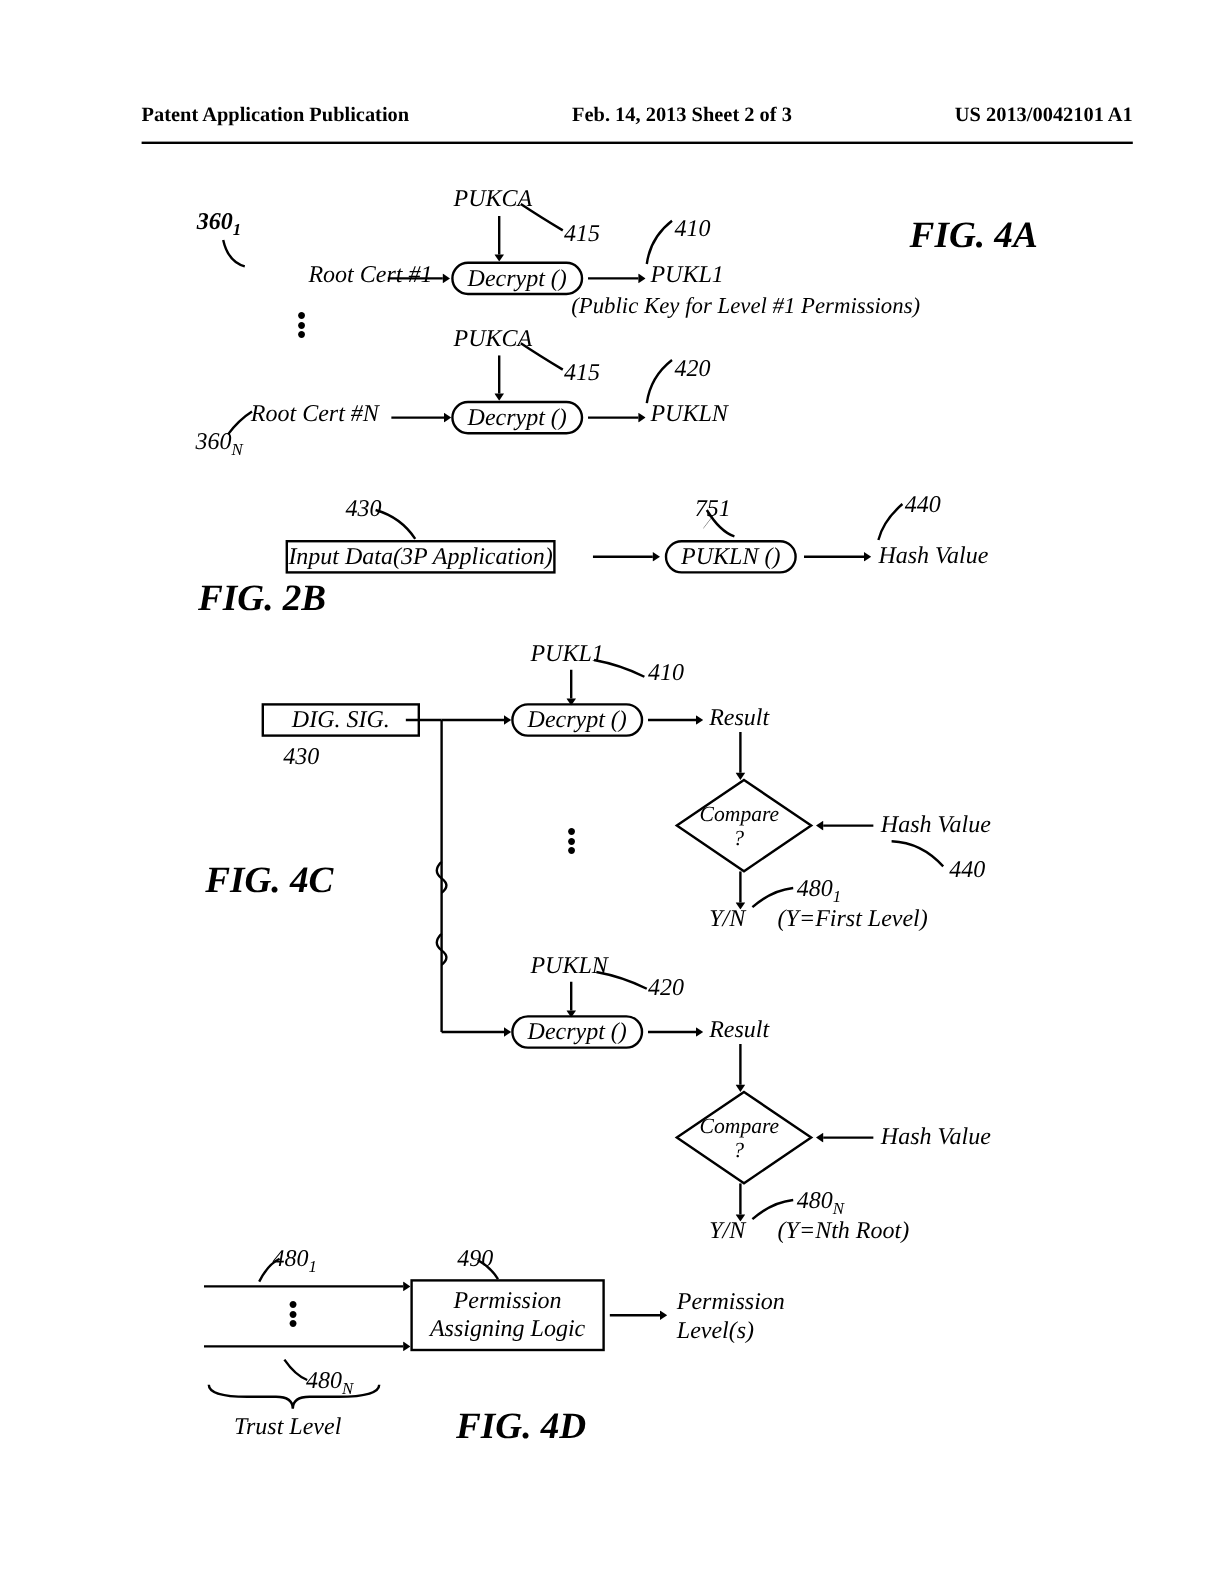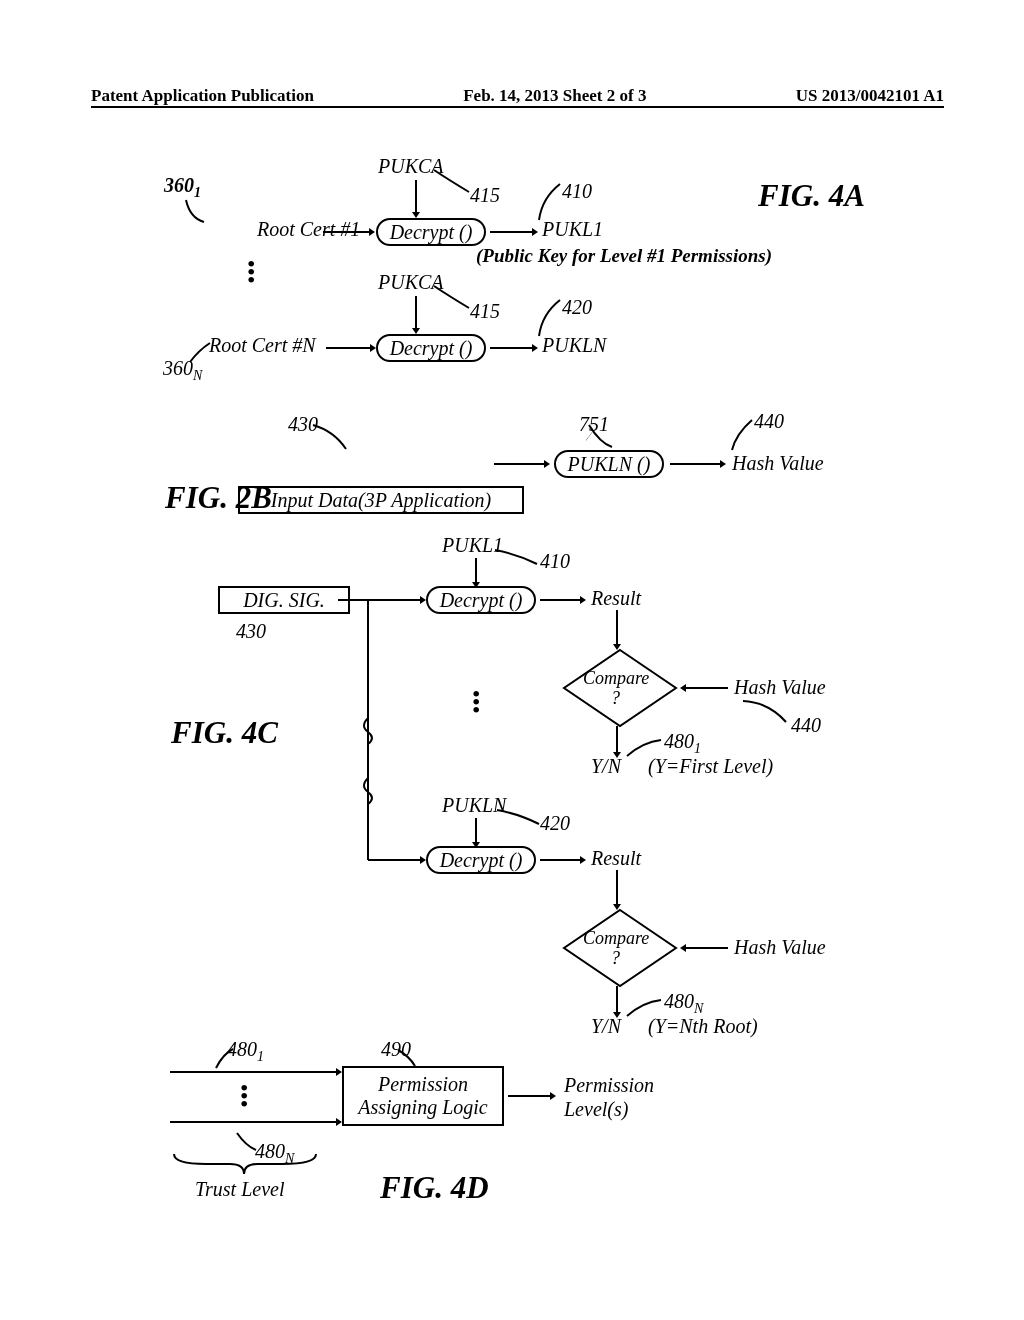--- a/index.html
+++ b/index.html
@@ -6,24 +6,24 @@
   body {
     width: 1024px;
     height: 1320px;
     background: #fff;
     font-family: "Times New Roman", serif;
     position: relative;
   }
   .header {
     position: absolute;
     top: 86px;
-    left: 91px;
+    left: 118px;
     right: 80px;
     border-bottom: 2px solid #000;
-    padding-bottom: 0;
+    padding-bottom: 12px;
     display: flex;
     justify-content: space-between;
     font-weight: bold;
     font-size: 17px;
   }
   .canvas {
     position: absolute;
     top: 150px;
     left: 0;
     width: 1024px;
@@ -119,21 +119,21 @@
   <svg class="arrow" style="left:490px; top:78px;" width="48" height="8">
     <line x1="0" y1="4" x2="42" y2="4" stroke="#000" stroke-width="2"></line>
     <polygon points="42,0 48,4 42,8" fill="#000"></polygon>
   </svg>
 
   <div class="txt" style="left:542px; top:68px;">PUKL1</div>
   <svg class="arrow" style="left:534px; top:30px;" width="32" height="44">
     <path d="M26,4 Q8,18 5,40" stroke="#000" stroke-width="2" fill="none"></path>
   </svg>
   <div class="txt" style="left:562px; top:30px;">410</div>
-  <div class="txt" style="left:476px; top:95px; font-size:19px;font-weight:bold;">(Public Key for Level #1 Permissions)</div>
+  <div class="txt" style="left:476px; top:95px; font-size:19px;">(Public Key for Level #1 Permissions)</div>
 
   <div class="vdots" style="left:247px; top:110px;">•<br>•<br>•</div>
 
   <div class="txt" style="left:209px; top:184px;">Root Cert #N</div>
   <svg class="arrow" style="left:187px; top:190px;" width="26" height="26">
     <path d="M3,22 Q12,10 23,3" stroke="#000" stroke-width="2" fill="none"></path>
   </svg>
   <div class="txt" style="left:163px; top:207px;">
     <span>360</span><span class="sub">N</span>
   </div>
@@ -166,21 +166,21 @@
   <svg class="arrow" style="left:534px; top:146px;" width="32" height="44">
     <path d="M26,4 Q8,18 5,40" stroke="#000" stroke-width="2" fill="none"></path>
   </svg>
   <div class="txt" style="left:562px; top:146px;">420</div>
 
   <div class="txt" style="left:288px; top:263px;">430</div>
   <svg class="arrow" style="left:308px; top:273px;" width="40" height="30">
     <path d="M5,2 Q26,8 38,26" stroke="#000" stroke-width="2" fill="none"></path>
   </svg>
 
-  <div class="box" style="left:238px; top:300px; width:286px; height:28px;margin-top:36px;">
+  <div class="box" style="left:238px; top:300px; width:225px; height:28px;">
     <span>Input Data(3P Application)</span>
   </div>
 
   <svg class="arrow" style="left:494px; top:310px;" width="56" height="8">
     <line x1="0" y1="4" x2="50" y2="4" stroke="#000" stroke-width="2"></line>
     <polygon points="50,0 56,4 50,8" fill="#000"></polygon>
   </svg>
 
   <div class="txt" style="left:579px; top:263px;">751</div>
   <svg class="arrow" style="left:586px; top:273px;" width="30" height="28">

